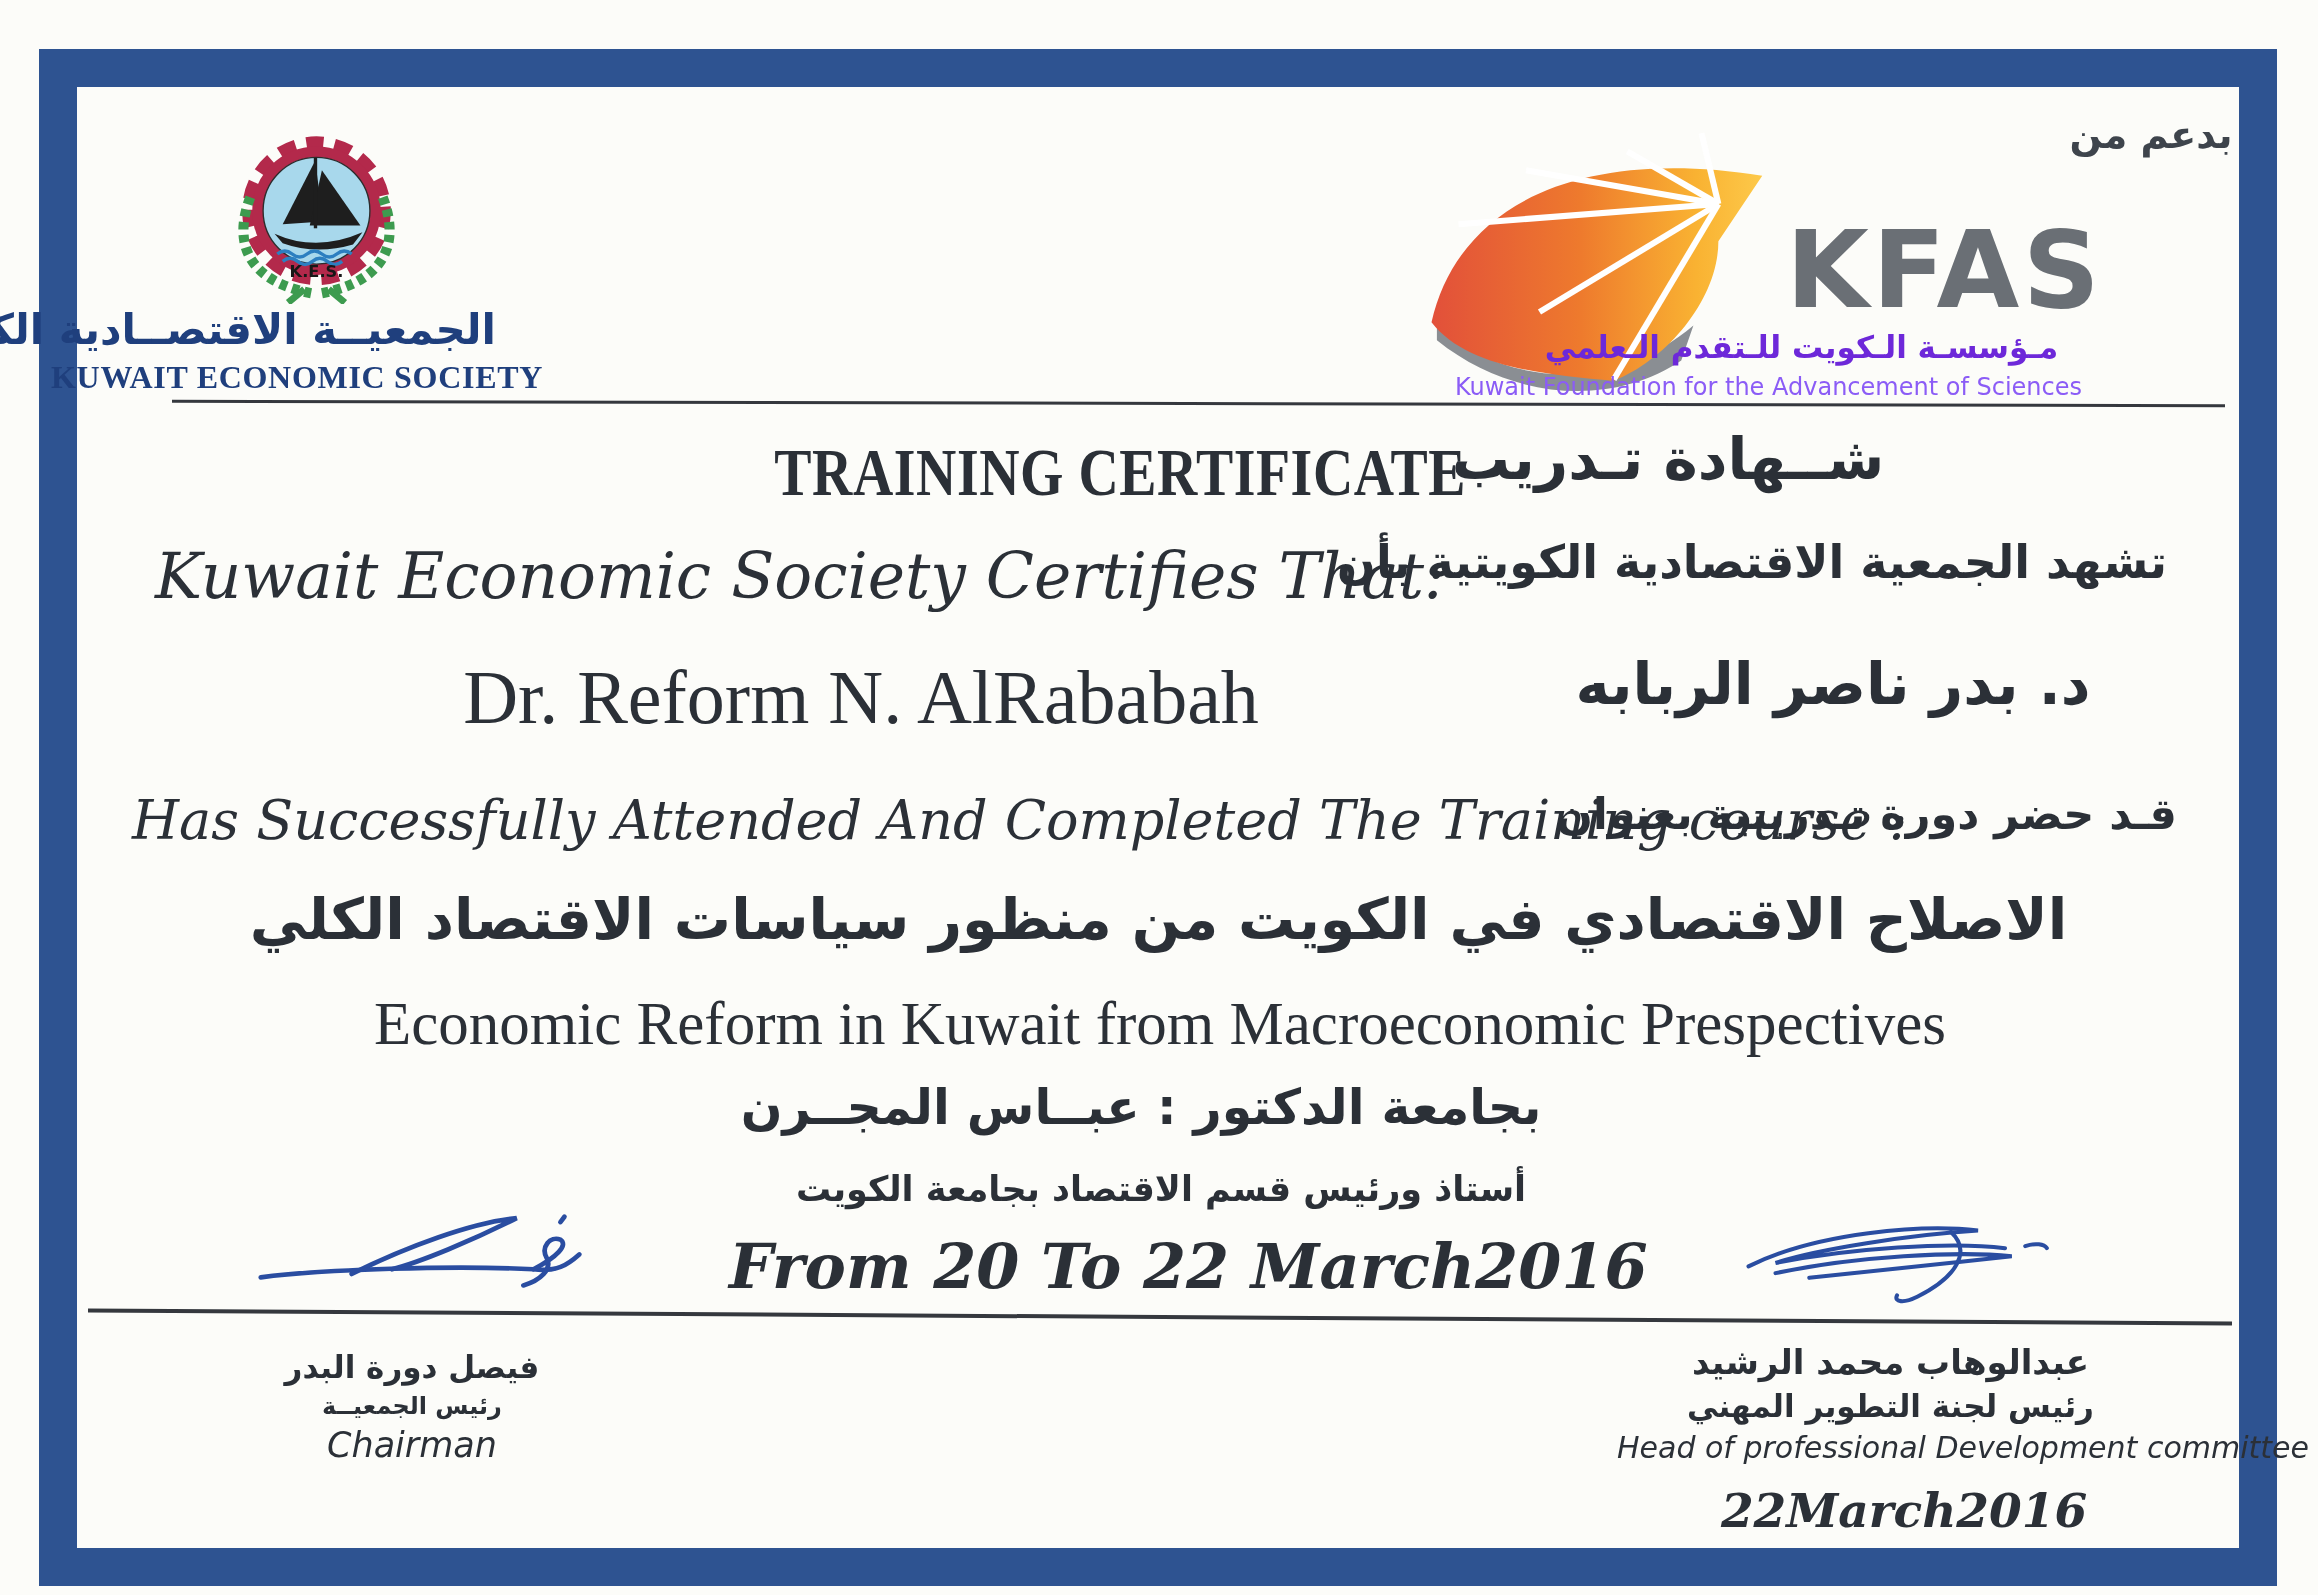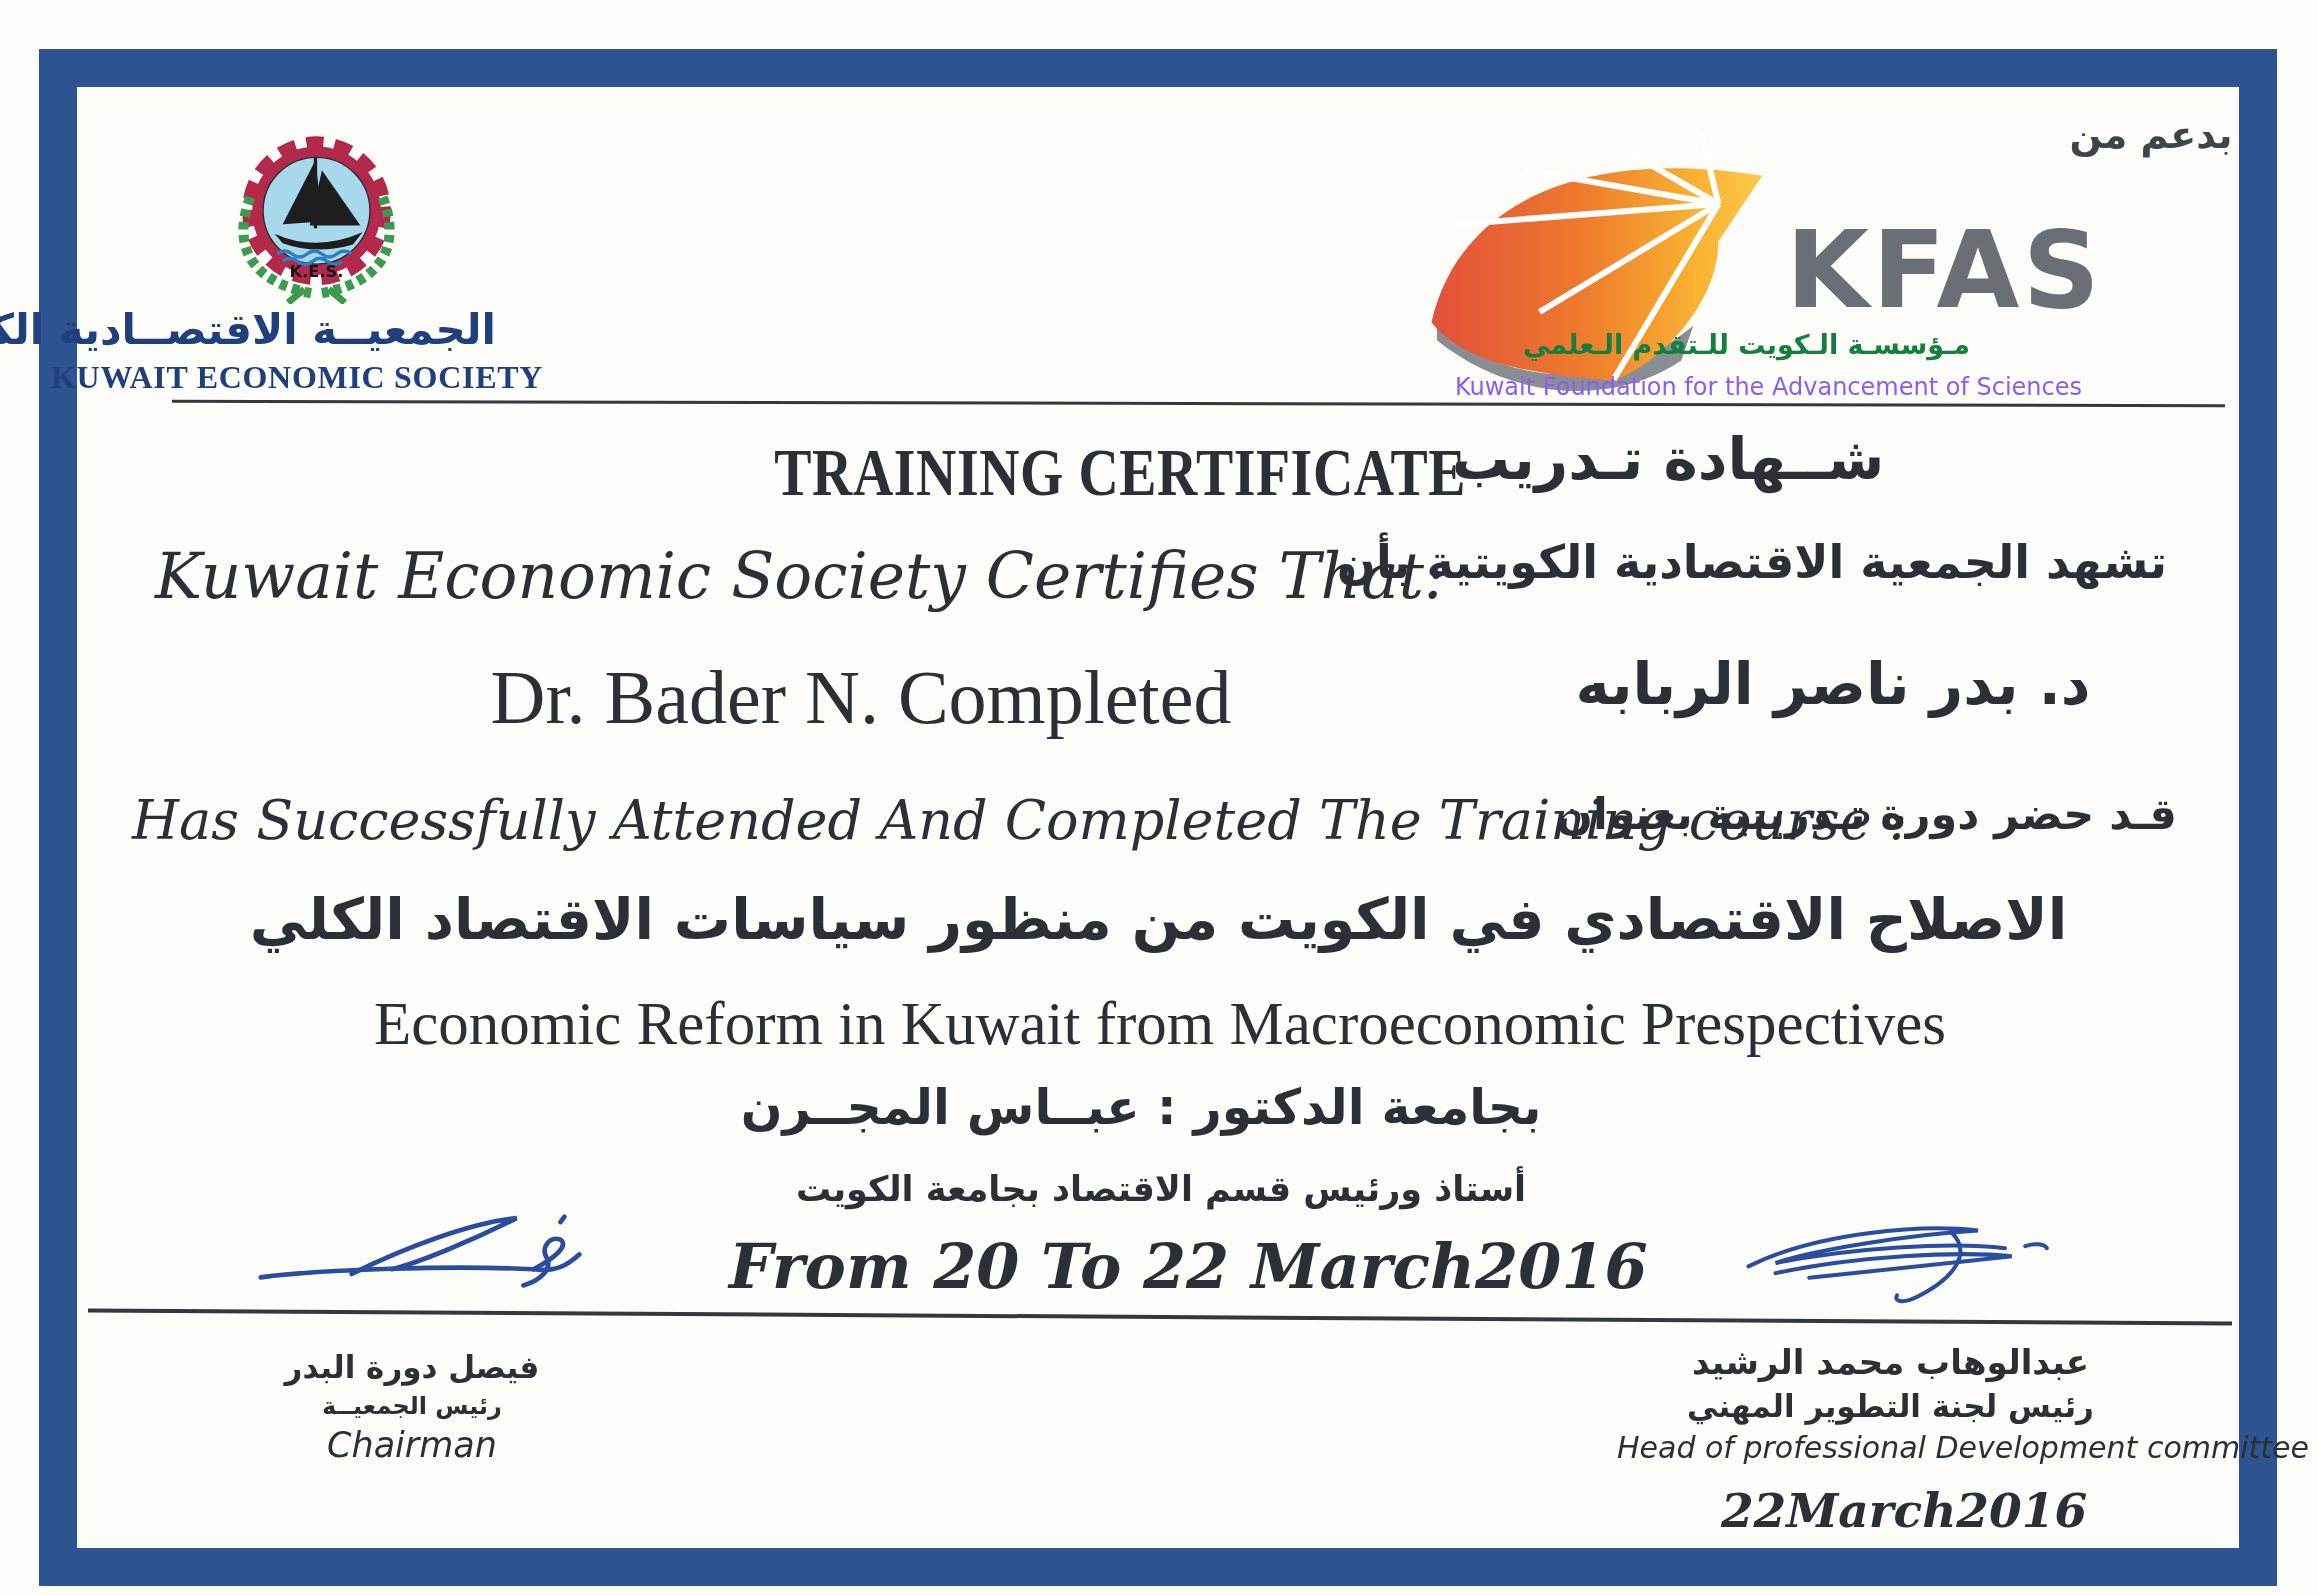--- a/index.html
+++ b/index.html
@@ -23,21 +23,21 @@
 
   
   .kes-logo{position:absolute;left:215px;top:135px;}
   .kes-ar{left:64px;top:432px;width:432px;font-size:41px;color:#1f3f7d;}
   .kes-en{left:51px;top:359px;width:459px;font-size:32px;font-weight:bold;color:#1f3f7d;
           letter-spacing:0.7px;}
   .support{left:2053px;top:113px;width:196px;font-size:38px;color:#3e444c;}
   .kfas-sail{position:absolute;left:1411px;top:123px;}
   .kfas-word{left:1786px;top:217px;width:317px;font-size:107px;font-weight:bold;
              color:#6a6f75;letter-spacing:3.4px;line-height:1;}
-  .kfas-ar{left:1372px;top:329px;width:749px;font-size:27px;color:#15803d;}
+  .kfas-ar{left:1427px;top:329px;width:749px;font-size:31px;color:#6d28d9;}
   .kfas-en{left:1394px;top:373px;width:749px;font-size:24px;font-weight:normal;
            color:#8b5cf6;text-align:center;}
 
   
   .title-en{left:716px;top:433px;width:648px;font-size:68px;font-weight:bold;
             letter-spacing:0.7px;transform:scaleX(.82);transform-origin:center;color:#2b3037;}
   .title-ar{left:1391px;top:425px;width:554px;font-size:58px;}
   .certifies-en{left:155px;top:540px;width:1263px;font-size:63px;}
   .certifies-ar{left:1418px;top:535px;width:749px;font-size:46px;}
   .recipient-en{left:304px;top:654px;width:1114px;font-size:76px;}
@@ -131,21 +131,21 @@
   <div class="sans kfas-en">Kuwait Foundation for the Advancement of Sciences</div>
 
   <div class="rule header"></div>
 
   <div class="serif title-en">TRAINING CERTIFICATE</div>
   <div class="ar title-ar">شــهادة تـدريب</div>
 
   <div class="script certifies-en">Kuwait Economic Society Certifies That:</div>
   <div class="ar certifies-ar">تشهد الجمعية الاقتصادية الكويتية بأن</div>
 
-  <div class="serif recipient-en">Dr. Bader N. Completed</div>
+  <div class="serif recipient-en">Dr. Reform N. AlRababah</div>
   <div class="ar recipient-ar">د. بدر ناصر الربابه</div>
 
   <div class="script attended-en">Has Successfully Attended And Completed The Training course :</div>
   <div class="ar attended-ar">قـد حضر دورة تـدريبية بعنوان</div>
 
   <div class="ar course-ar">الاصلاح الاقتصادي في الكويت من منظور سياسات الاقتصاد الكلي</div>
   <div class="serif course-en">Economic Reform in Kuwait from Macroeconomic Prespectives</div>
 
   <div class="ar presenter-ar">بجامعة الدكتور : عبــاس المجــرن</div>
   <div class="ar presenter-title-ar">أستاذ ورئيس قسم الاقتصاد بجامعة الكويت</div>

